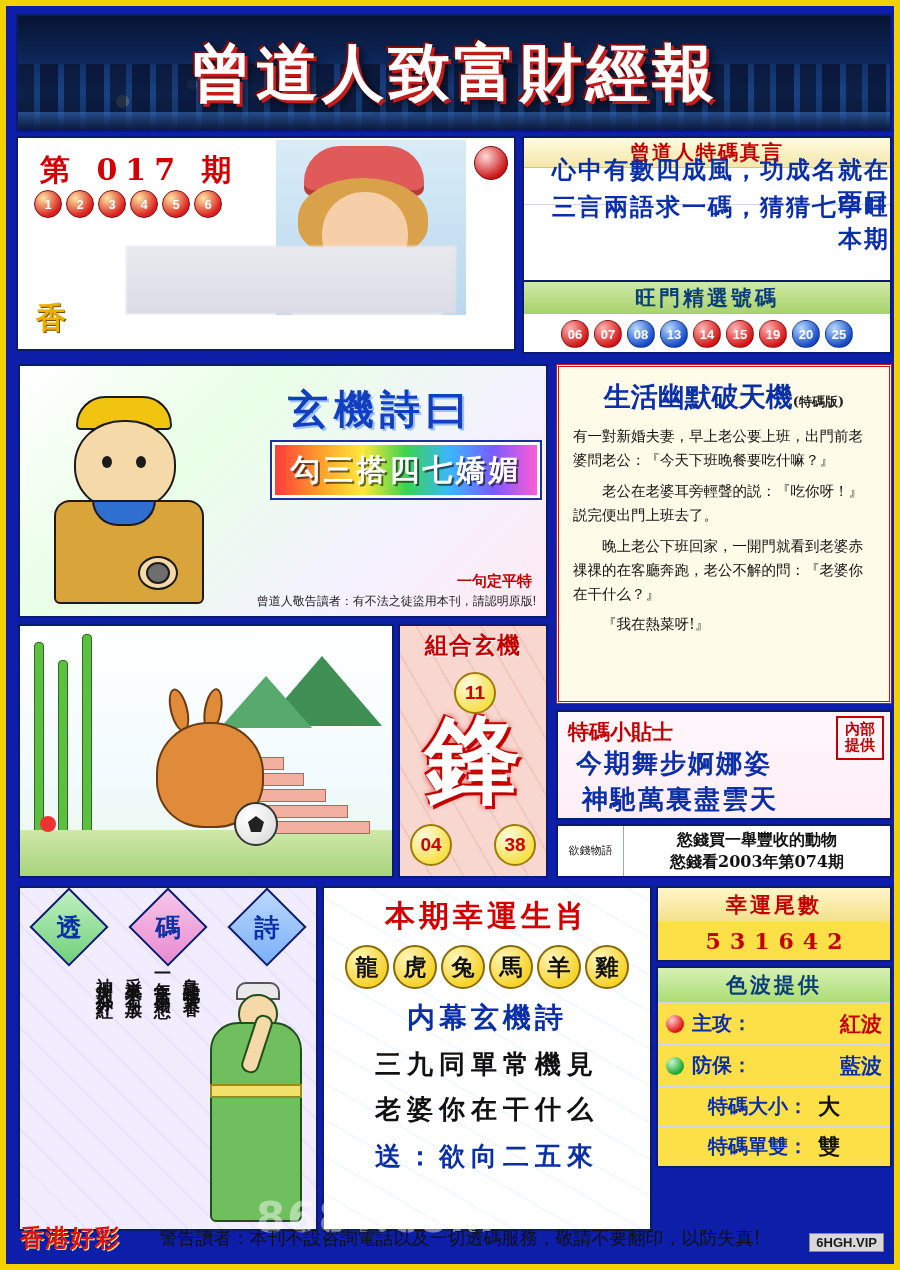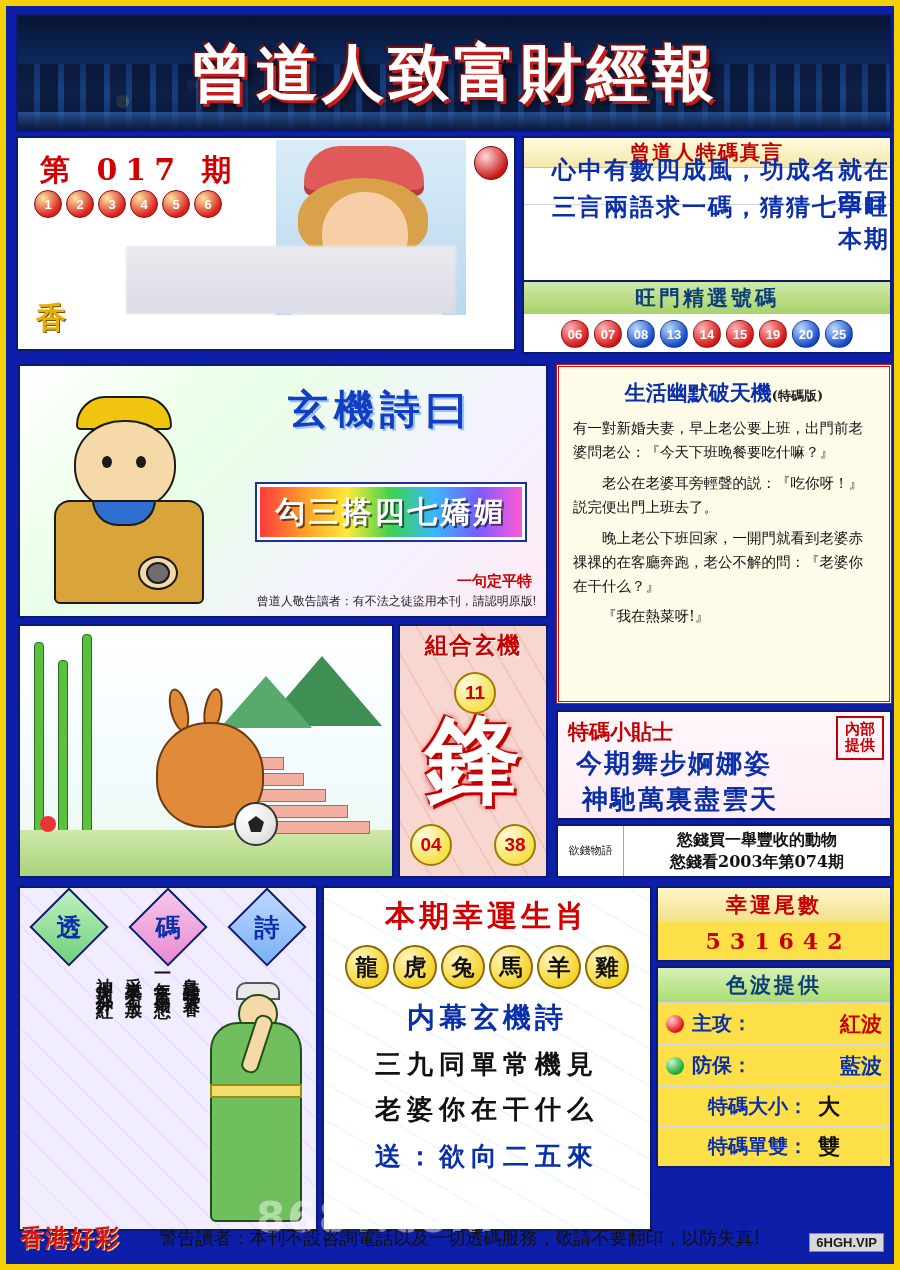--- a/index.html
+++ b/index.html
@@ -153,28 +153,27 @@
     background:linear-gradient(135deg,#ffffff 0%,#e9ffe6 35%,#f4f1ff 70%,#ffeaf3 100%);
     border:2px solid #0a1a6e; overflow:hidden;
   }
   .xj-title {
     position:absolute; left:268px; top:16px;
     font-family:"DejaVu Serif", serif; font-size:40px; font-weight:bold;
     color:#123fbf; letter-spacing:6px;
     text-shadow:2px 2px 0 #9fc0ff;
   }
   .xj-rainbow {
-    position:absolute; left:237px; top:76px; width:268px; height:56px;
+    position:absolute; left:252px; top:76px; width:268px; height:56px;
     background:linear-gradient(90deg,#ff3b3b,#ff9c2b,#ffe93b,#3bd34f,#3bb6ff,#7a5bff,#ff5bd6);
     border:3px solid #ffffff; outline:2px solid #1b2f9e;
     display:flex; align-items:center; justify-content:center;
     font-family:"DejaVu Serif", serif; font-size:30px; font-weight:bold;
     color:#ffffff; letter-spacing:3px;
     text-shadow:2px 2px 0 rgba(0,0,0,.55);
-    margin-top:42px;
   }
   .xj-sub {
     position:absolute; right:14px; top:206px;
     font-family:"DejaVu Serif", serif; font-size:15px; font-weight:bold; color:#c40000;
   }
   .xj-note {
     position:absolute; left:14px; bottom:6px; right:10px;
     font-size:12px; color:#222; text-align:right;
   }
   .man { position:absolute; left:14px; top:30px; width:200px; height:210px; }
@@ -453,21 +452,21 @@
       <div class="stone"></div>
     </div>
     <div class="xj-title">玄機詩曰</div>
     <div class="xj-rainbow">勾三搭四七嬌媚</div>
     <div class="xj-sub">一句定平特</div>
     <div class="xj-note">曾道人敬告讀者：有不法之徒盜用本刊，請認明原版!</div>
   </div>
 
   <div class="p-humor">
     <div class="hm-title">
-      <span style="font-size:21px;color:#0a2fa8;font-weight:bold">生活幽默破天機</span><span>(特碼版)</span>
+      <span style="font-size:27px;color:#0a2fa8;font-weight:bold">生活幽默破天機</span><span>(特碼版)</span>
     </div>
     <div class="hm-body">
       <p>有一對新婚夫妻，早上老公要上班，出門前老婆問老公：『今天下班晚餐要吃什嘛？』</p>
       <p class="ind">老公在老婆耳旁輕聲的説：『吃你呀！』説完便出門上班去了。</p>
       <p class="ind">晚上老公下班回家，一開門就看到老婆赤祼祼的在客廳奔跑，老公不解的問：『老婆你在干什么？』</p>
       <p class="ind">『我在熱菜呀!』</p>
     </div>
   </div>
 
   <div class="p-scene">

